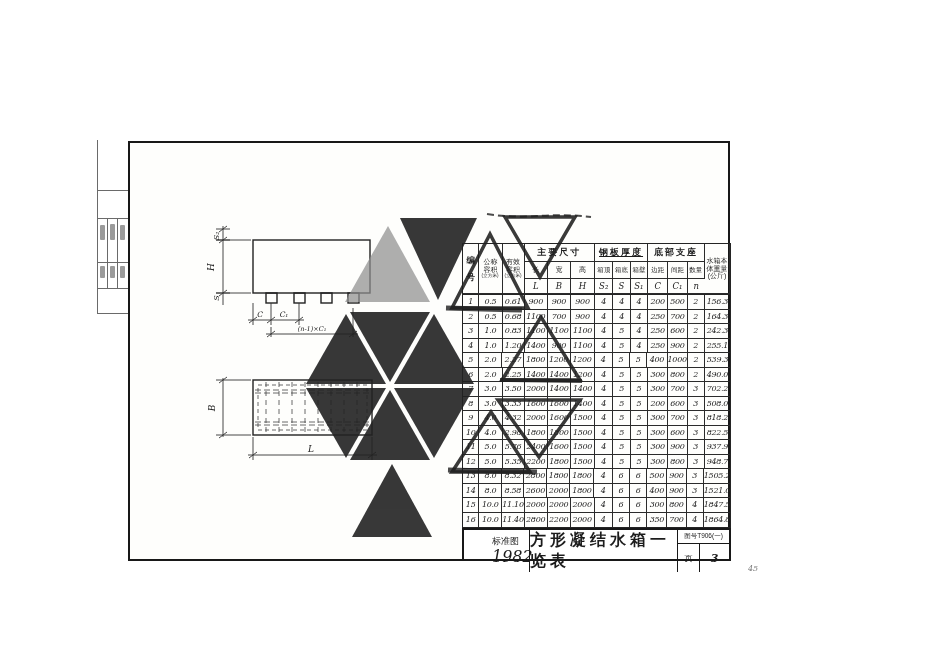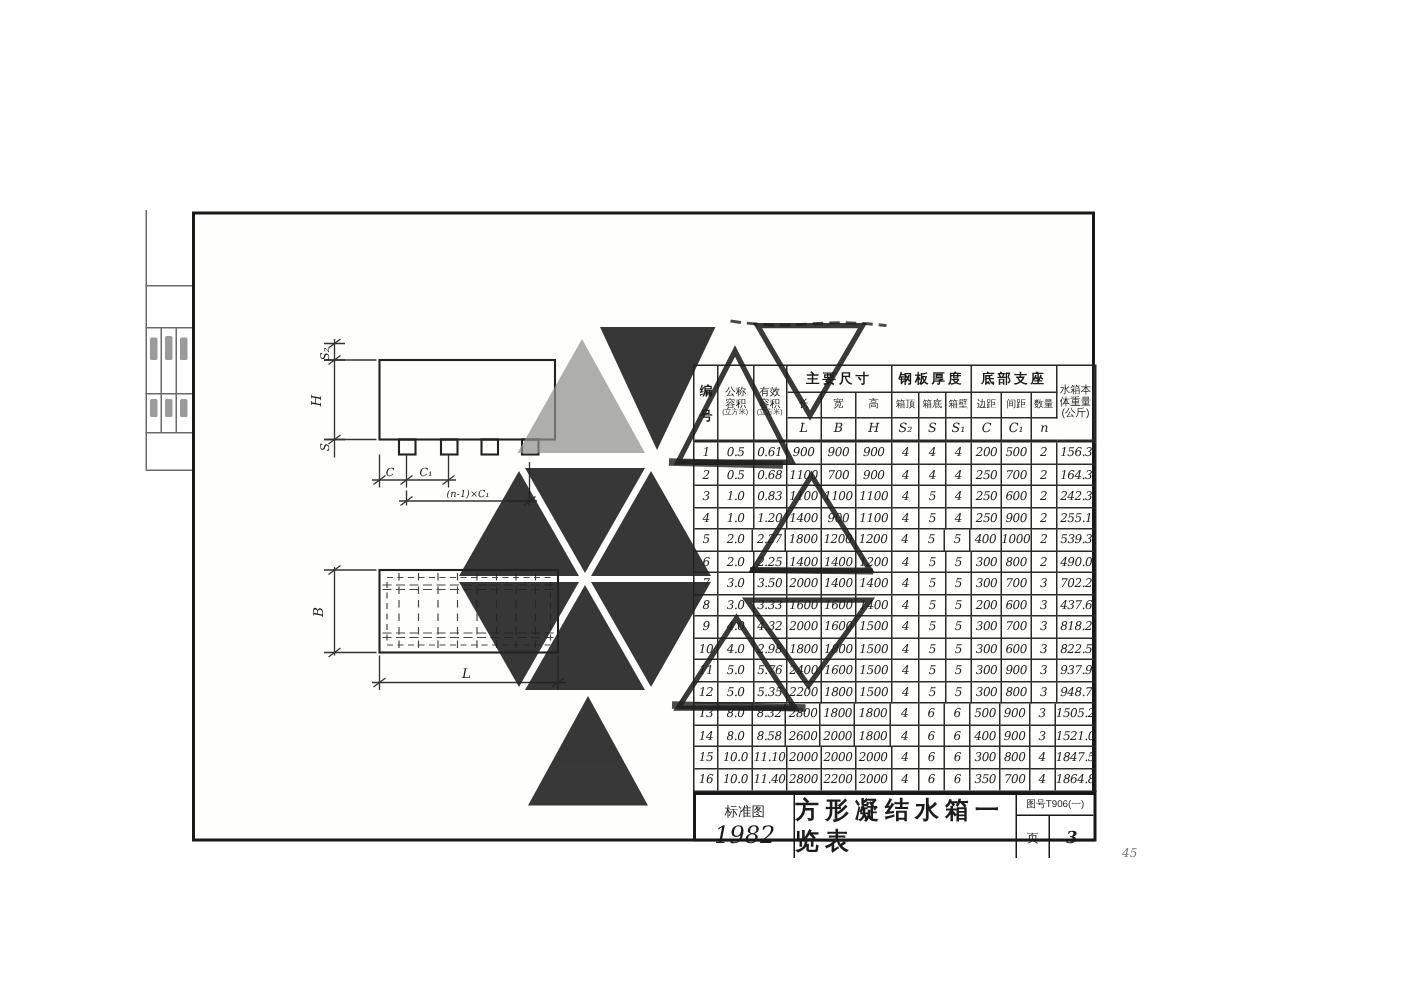--- a/index.html
+++ b/index.html
@@ -26,22 +26,22 @@
   .unit{font-size:5.5px;transform:scale(.85);}
   .small{font-size:7px;}
   .vert{font-size:8.5px;font-weight:bold;line-height:1.9;}
   .tcell{border-right:1px solid #2b2b2b;border-bottom:1px solid #2b2b2b;display:flex;align-items:center;
          justify-content:center;font-family:"DejaVu Serif",serif;font-style:italic;font-size:8px;
          letter-spacing:-.3px;white-space:nowrap;overflow:visible;color:#222;}
   .trow:last-child .tcell{border-bottom:none;}
   
   .titlebar{position:absolute;left:462px;top:528px;width:269px;height:33px;box-sizing:border-box;
             border:2px solid #181818;display:grid;grid-template-columns:66px 1fr 52px;z-index:2;background:#fff;}
-  .tb-left{border-right:1.5px solid #181818;display:flex;flex-direction:column;align-items:center;justify-content:center;
-           font-size:9px;line-height:1.2;}
+  .tb-left{border-right:1.5px solid #181818;display:flex;flex-direction:column;align-items:flex-start;justify-content:center;
+           font-size:9px;line-height:1.2;margin-left:28px;}
   .tb-left .yr{font-family:"DejaVu Serif",serif;font-style:italic;font-size:16px;}
   .tb-center{display:flex;align-items:center;justify-content:center;font-size:16px;font-weight:bold;
              letter-spacing:4px;font-family:Liberation Sans, sans-serif;}
   .tb-right{border-left:1.5px solid #181818;display:grid;grid-template-rows:14px 1fr;}
   .tb-docno{border-bottom:1px solid #181818;display:flex;align-items:center;justify-content:center;
             font-size:6.5px;white-space:nowrap;}
   .tb-page{display:grid;grid-template-columns:22px 1fr;}
   .tb-page .pl{border-right:1px solid #181818;display:flex;align-items:center;justify-content:center;font-size:8px;}
   .tb-page .pv{display:flex;align-items:center;justify-content:center;font-family:"DejaVu Serif",serif;
                font-style:italic;font-weight:bold;font-size:11px;}
@@ -141,21 +141,21 @@
         <span class="small">公称</span>
         <span class="small">容积</span>
         <span class="unit">(立方米)</span>
       </div>
       <div class="hc" style="grid-row:1/4;">
         <span class="small">有效</span>
         <span class="small">容积</span>
         <span class="unit">(立方米)</span>
       </div>
       <div class="hc grp" style="grid-column:4/7;">主要尺寸</div>
-      <div class="hc grp" style="grid-column:7/10;">钢板厚度</div>
+      <div class="hc grp" style="grid-column:7/10;text-decoration:underline;">钢板厚度</div>
       <div class="hc grp" style="grid-column:10/13;">底部支座</div>
       <div class="hc" style="grid-column:13;grid-row:1/4;">
         <span class="small">水箱本</span>
         <span class="small">体重量</span>
         <span class="small">(公斤)</span>
       </div>
       <div class="hc small" style="grid-column:4;grid-row:2;">长</div>
       <div class="hc small" style="grid-column:5;grid-row:2;">宽</div>
       <div class="hc small" style="grid-column:6;grid-row:2;">高</div>
       <div class="hc sub" style="grid-column:7;grid-row:2;">箱顶</div>
@@ -286,21 +286,21 @@
           <div class="tcell">3.33</div>
           <div class="tcell">1600</div>
           <div class="tcell">1600</div>
           <div class="tcell">1400</div>
           <div class="tcell">4</div>
           <div class="tcell">5</div>
           <div class="tcell">5</div>
           <div class="tcell">200</div>
           <div class="tcell">600</div>
           <div class="tcell">3</div>
-          <div class="tcell">437.6</div>
+          <div class="tcell">508.0</div>
         </div>
         <div class="trow">
           <div class="tcell">9</div>
           <div class="tcell">4.0</div>
           <div class="tcell">4.32</div>
           <div class="tcell">2000</div>
           <div class="tcell">1600</div>
           <div class="tcell">1500</div>
           <div class="tcell">4</div>
           <div class="tcell">5</div>

